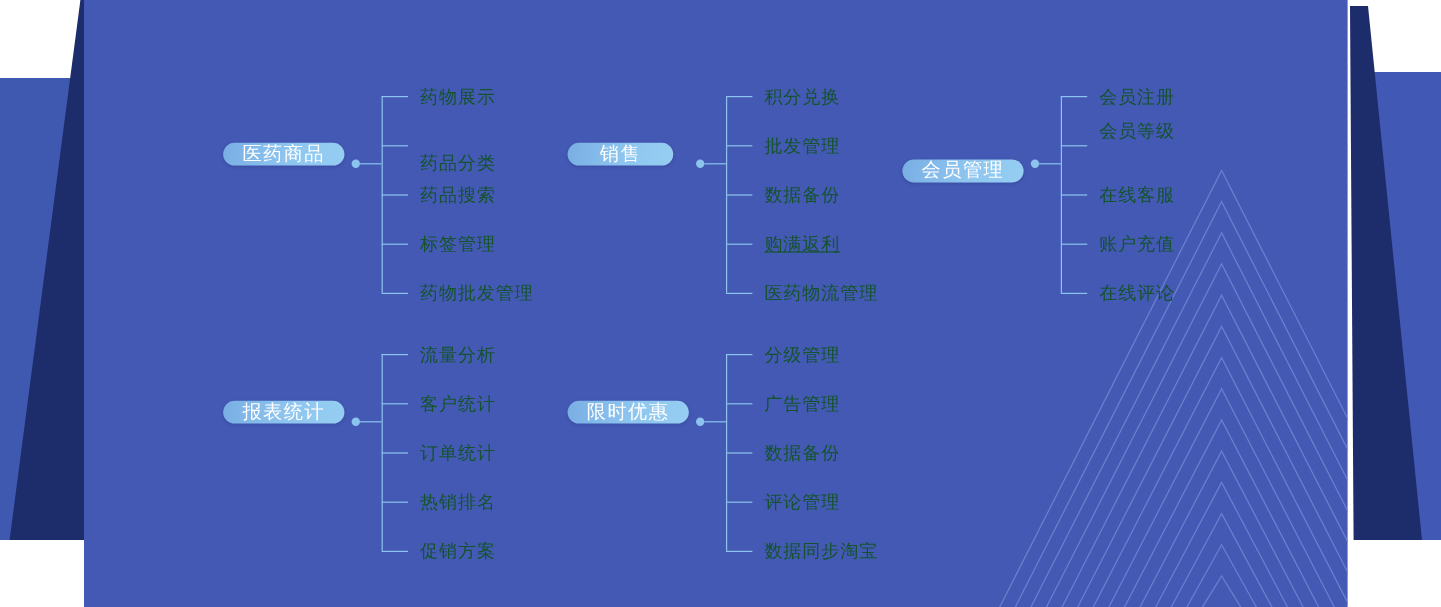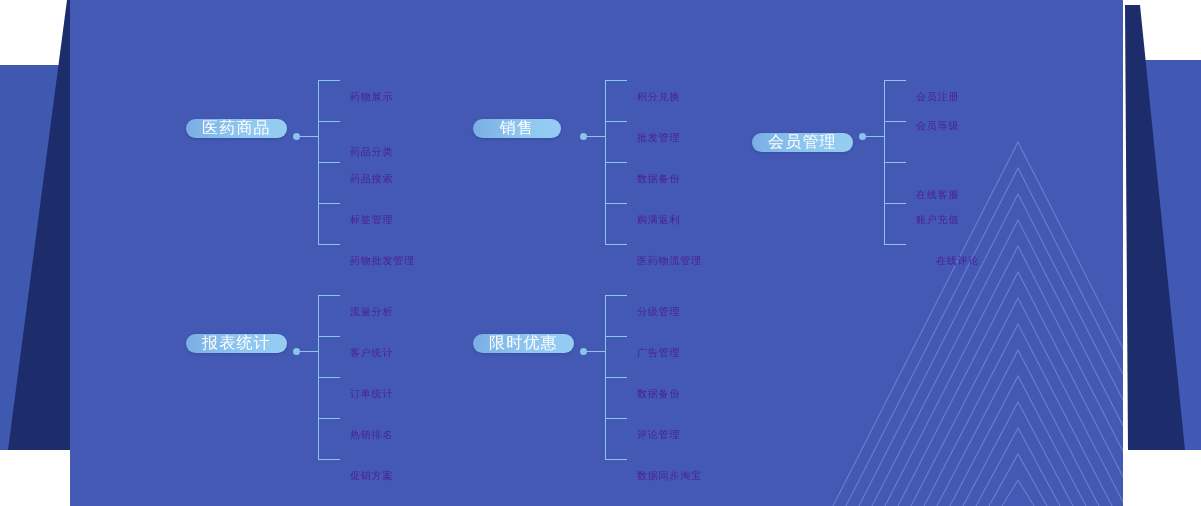--- a/index.html
+++ b/index.html
@@ -64,27 +64,26 @@
     background: #8cc4ee;
   }
   .branch {
     position: absolute;
     height: 1px;
     width: 22px;
     background: #8cc4ee;
   }
   .leaf-label {
     position: absolute;
-    color: #4c1d95;
-    font-size: 10px;
+    color: #14532d;
+    font-size: 15px;
     letter-spacing: 0.8px;
     white-space: nowrap;
     line-height: 1;
     transform: translateY(-50%);
-    margin-top: 16px;
   }
 </style>
 </head>
 <body>
 
 <div id="stage">
 
   <svg class="bg-layer" viewBox="0 0 1201 506" width="1201" height="506" preserveAspectRatio="none">
     <defs>
       <clipPath id="panelClip">
@@ -148,43 +147,43 @@
     <div class="stub" style="left:587px; top:136px; width:18px;"></div>
     <div class="trunk" style="left:605px; top:80px; height:164px;"></div>
 
     <div class="branch" style="left:605px; top:80px;"></div>
     <div class="leaf-label" style="left:637px; top:81px;">积分兑换</div>
     <div class="branch" style="left:605px; top:121px;"></div>
     <div class="leaf-label" style="left:637px; top:122px;">批发管理</div>
     <div class="branch" style="left:605px; top:162px;"></div>
     <div class="leaf-label" style="left:637px; top:163px;">数据备份</div>
     <div class="branch" style="left:605px; top:203px;"></div>
-    <div class="leaf-label" style="left:637px; top:204px;">购满返利</div>
+    <div class="leaf-label" style="left:637px; top:204px;text-decoration:underline;">购满返利</div>
     <div class="branch" style="left:605px; top:244px;"></div>
     <div class="leaf-label" style="left:637px; top:245px;">医药物流管理</div>
   </div>
 
   <div class="group">
     <div class="node-pill" style="left:752px; top:133px; min-width:96px;">
       <span>会员管理</span>
     </div>
     <div class="node-dot" style="left:859px; top:133px;"></div>
     <div class="stub" style="left:866px; top:136px; width:18px;"></div>
     <div class="trunk" style="left:884px; top:80px; height:164px;"></div>
 
     <div class="branch" style="left:884px; top:80px;"></div>
     <div class="leaf-label" style="left:916px; top:81px;">会员注册</div>
     <div class="branch" style="left:884px; top:121px;"></div>
     <div class="leaf-label" style="left:916px; top:110px;">会员等级</div>
     <div class="branch" style="left:884px; top:162px;"></div>
-    <div class="leaf-label" style="left:916px; top:179px;">在线客服</div>
+    <div class="leaf-label" style="left:916px; top:163px;">在线客服</div>
     <div class="branch" style="left:884px; top:203px;"></div>
     <div class="leaf-label" style="left:916px; top:204px;">账户充值</div>
     <div class="branch" style="left:884px; top:244px;"></div>
-    <div class="leaf-label" style="left:936px; top:245px;text-align:right;">在线评论</div>
+    <div class="leaf-label" style="left:916px; top:245px;text-align:right;">在线评论</div>
   </div>
 
   <div class="group">
     <div class="node-pill" style="left:186px; top:334px; min-width:96px;">
       <span>报表统计</span>
     </div>
     <div class="node-dot" style="left:293px; top:348px;"></div>
     <div class="stub" style="left:300px; top:351px; width:18px;"></div>
     <div class="trunk" style="left:318px; top:295px; height:164px;"></div>
 

